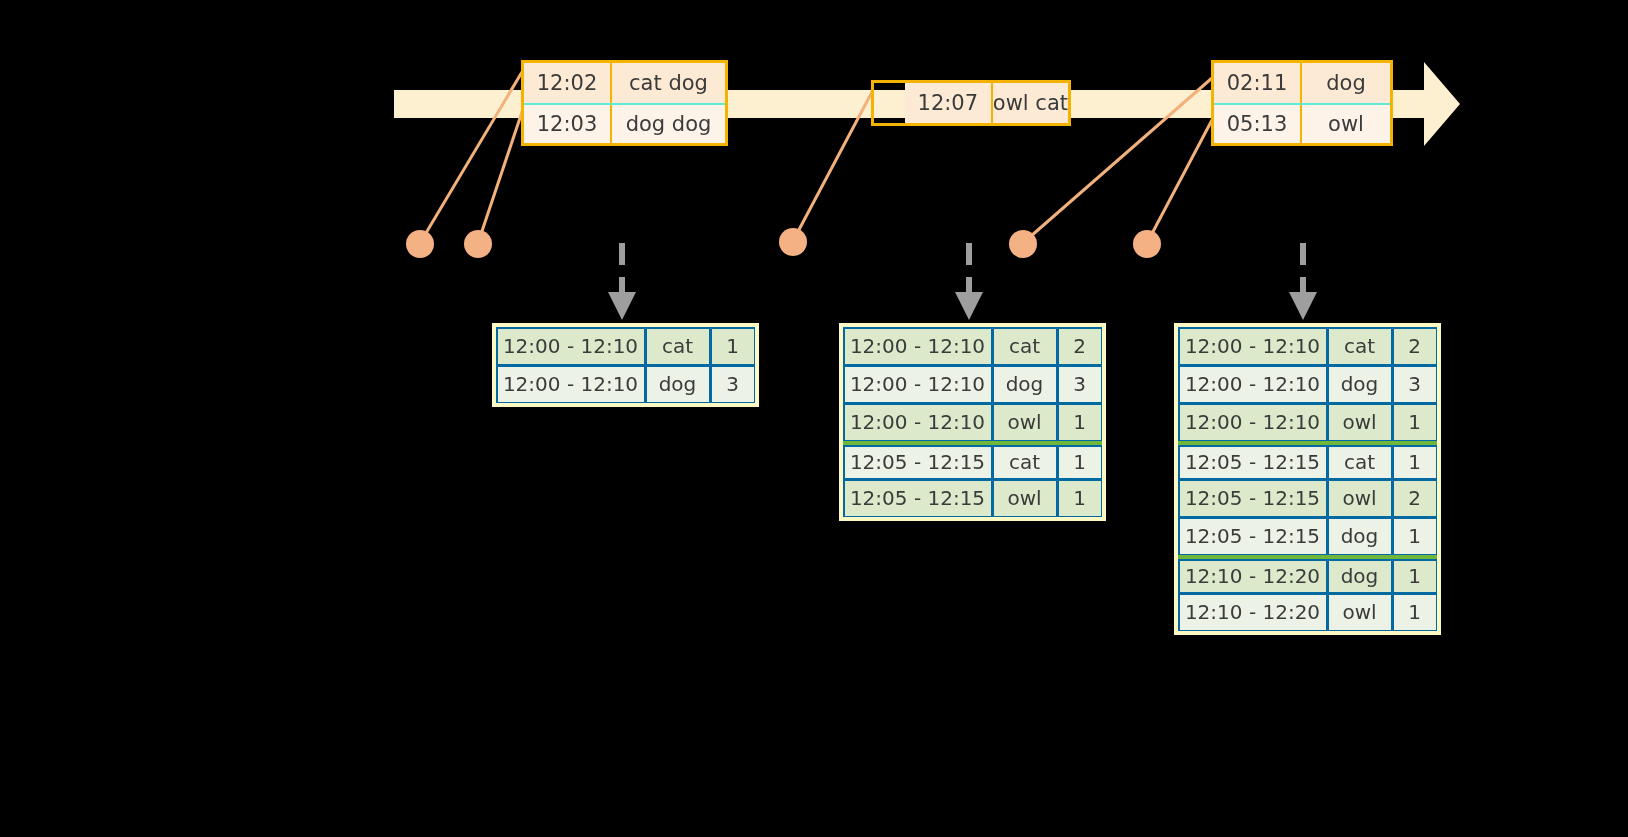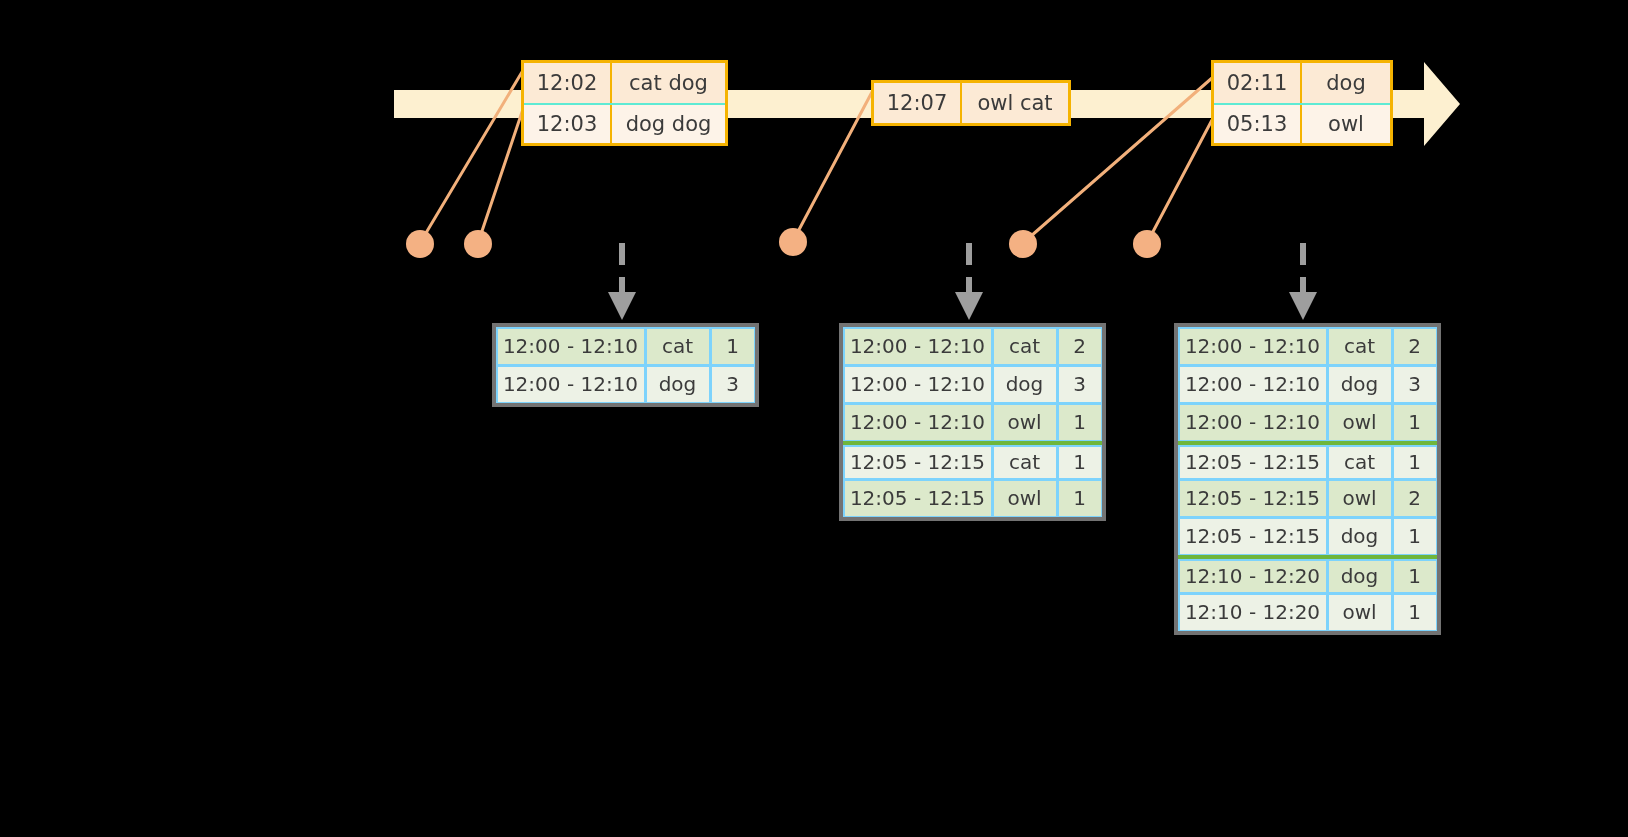--- a/index.html
+++ b/index.html
@@ -16,22 +16,22 @@
   .evt-row{display:flex;height:40px;box-sizing:border-box;}
   .evt-row + .evt-row{border-top:2px solid #5eead4;}
   .evt-row.alt .c{background:#FCEAD5;}
   .evt-row.alt2 .c{background:#FDF3E8;}
   .evt .c{display:flex;align-items:center;justify-content:center;
           font-size:21px;color:#3b3b3b;box-sizing:border-box;white-space:nowrap;}
   .evt .c-time{width:88px;border-right:2px solid #F5B301;}
   .evt .c-val{flex:1;}
 
   
-  .gtable{position:absolute;border:4px solid #737373;box-sizing:border-box;
-          background:#7dd3fc;}
+  .gtable{position:absolute;border:4px solid #fef9c3;box-sizing:border-box;
+          background:#0369a1;}
   .grow{display:flex;height:38px;box-sizing:border-box;}
   .grow .gc{display:flex;align-items:center;justify-content:center;
             font-size:20px;color:#3b3b3b;box-sizing:border-box;
             margin:1.5px;white-space:nowrap;}
   .grow.a .gc{background:#DCE9CB;}
   .grow.b .gc{background:#EDF2E6;}
   .gc-win{width:146px;}
   .gc-key{width:62px;}
   .gc-cnt{width:42px;}
   .grow.sep{border-top:4px solid #6FB63C;}
@@ -79,21 +79,21 @@
     <div class="evt-row alt">
       <div class="c c-time">12:02</div>
       <div class="c c-val">cat dog</div>
     </div>
     <div class="evt-row alt2">
       <div class="c c-time">12:03</div>
       <div class="c c-val">dog dog</div>
     </div>
   </div>
 
-  <div class="evt" style="left:871px;top:80px;width:200px;">
+  <div class="evt" style="left:871px;top:80px;width:200px;align-items:flex-end;">
     <div class="evt-row alt">
       <div class="c c-time">12:07</div>
       <div class="c c-val">owl cat</div>
     </div>
   </div>
 
   <div class="evt" style="left:1211px;top:60px;width:182px;">
     <div class="evt-row alt">
       <div class="c c-time">02:11</div>
       <div class="c c-val">dog</div>

